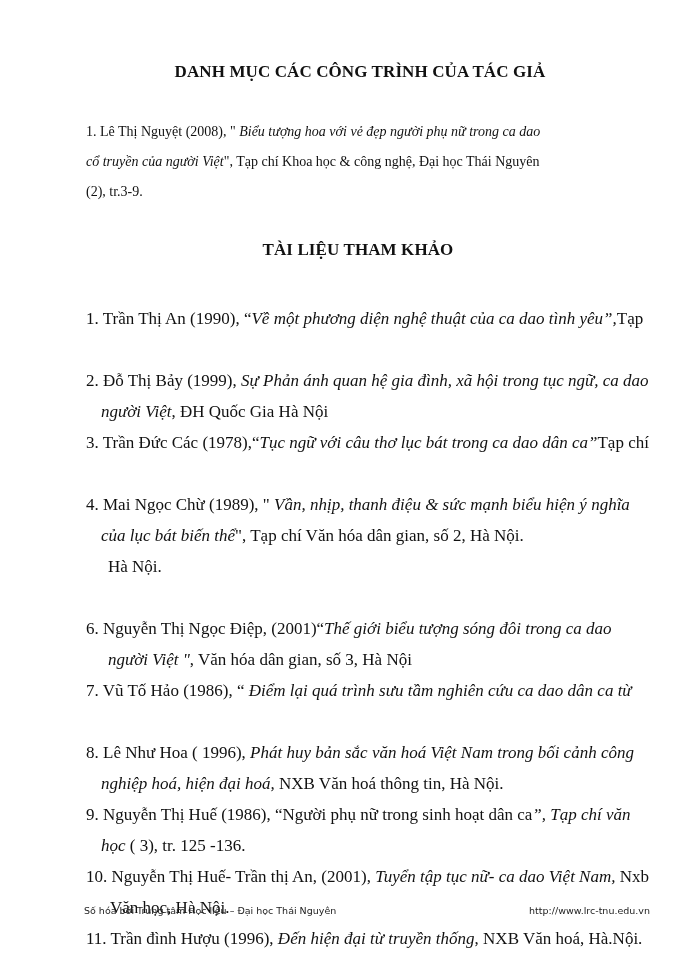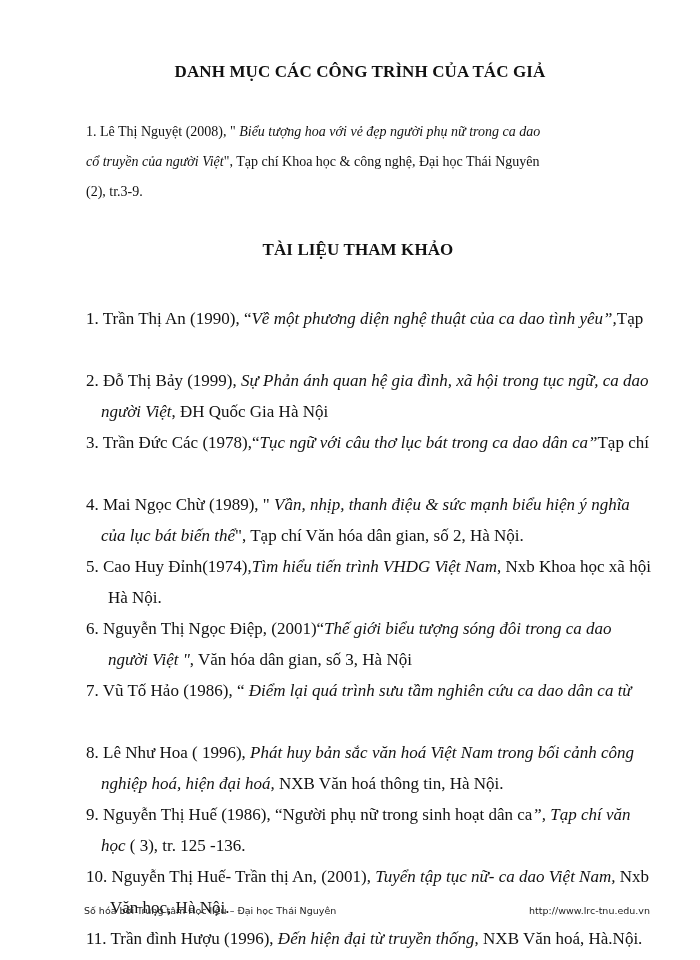--- a/index.html
+++ b/index.html
@@ -101,21 +101,20 @@
     <div class="ref" style="top:124px">
       <span class="l"><span>3.</span> <span>Trần Đức Các (1978),“</span><i>Tục ngữ với câu thơ lục bát trong ca dao dân ca”</i><span>Tạp chí</span></span>
     </div>
 
     <div class="ref" style="top:186px">
       <span class="l"><span>4.</span> <span>Mai Ngọc Chừ (1989), " </span><i>Vần, nhịp, thanh điệu &amp; sức mạnh biểu hiện ý nghĩa</i><span></span></span>
       <span class="l l2"><span></span><i>của lục bát biến thể</i><span>", Tạp chí Văn hóa dân gian, số 2, Hà Nội.</span></span>
     </div>
 
     <div class="ref" style="top:248px">
-      <span class="l"><span>5.</span> <span>Cao Huy Đỉnh(1974),</span><i>Tìm hiểu tiến trình VHDG Việt Nam</i><span>, Nxb Khoa học xã hội</span></span>
       <span class="l l2 wide"><span>Hà Nội.</span><i></i><span></span></span>
     </div>
 
     <div class="ref" style="top:310px">
       <span class="l"><span>6.</span> <span>Nguyễn Thị Ngọc Điệp, (2001)“</span><i>Thế giới biểu tượng sóng đôi trong ca dao</i><span></span></span>
       <span class="l l2 wide"><span></span><i>người Việt "</i><span>, Văn hóa dân gian, số 3, Hà Nội</span></span>
     </div>
 
     <div class="ref" style="top:372px">
       <span class="l"><span>7.</span> <span>Vũ Tố Hảo (1986), “ </span><i>Điểm lại quá trình sưu tầm nghiên cứu ca dao dân ca  từ</i><span></span></span>

